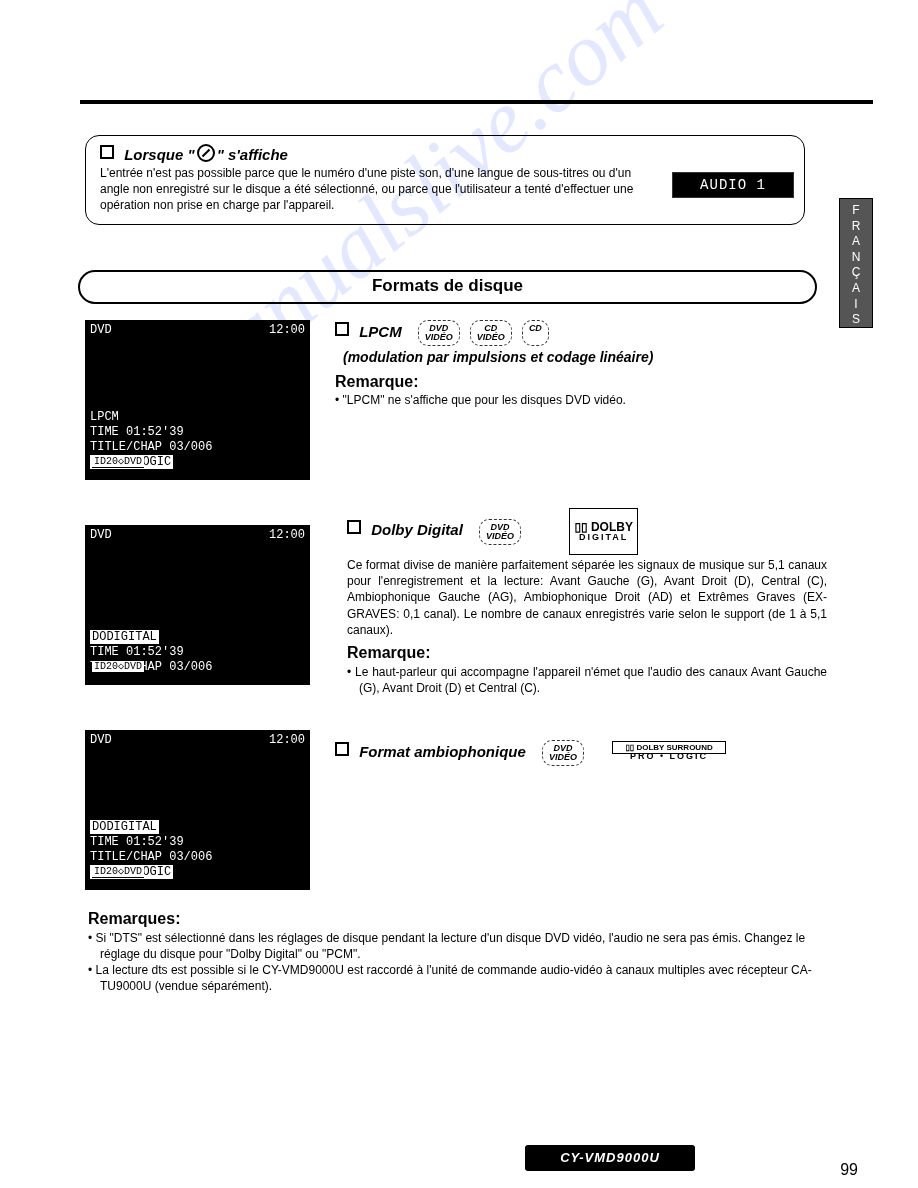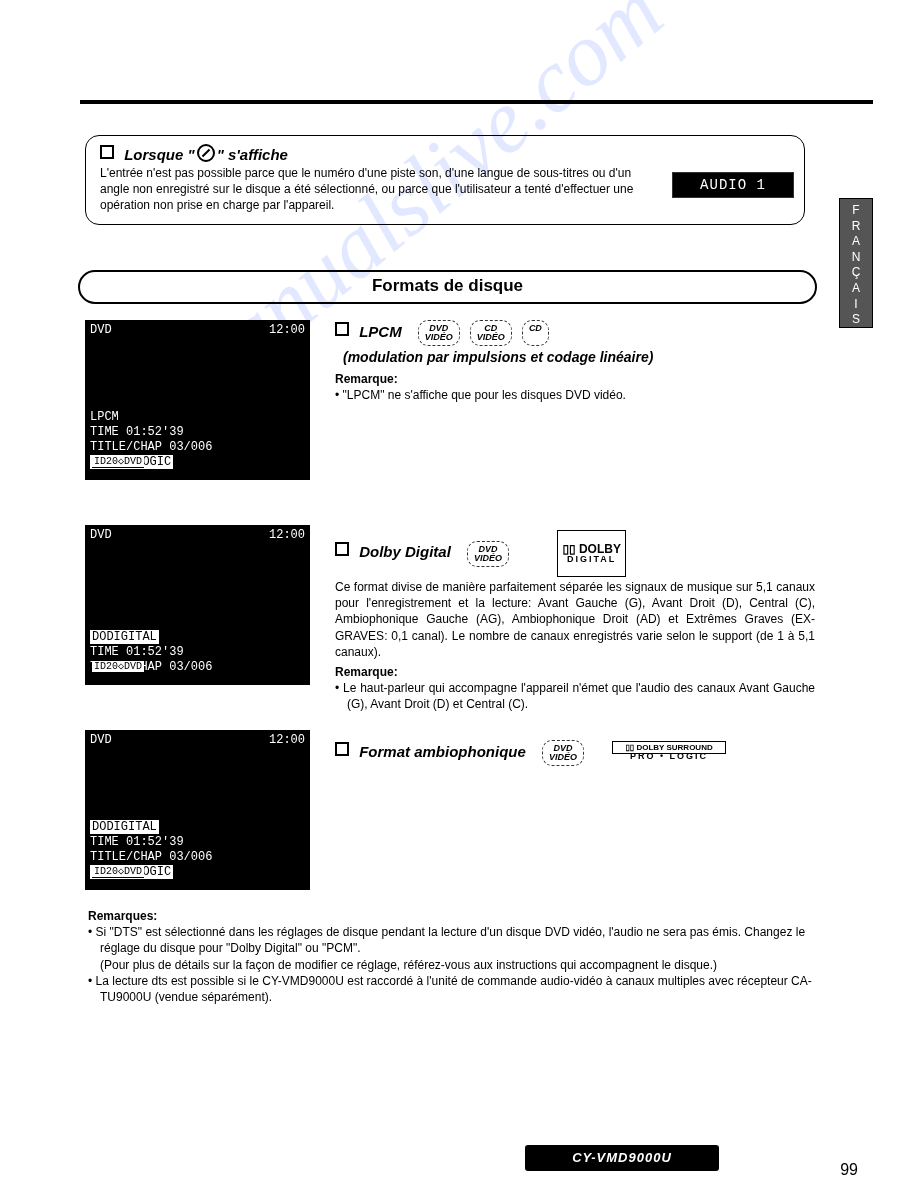--- a/index.html
+++ b/index.html
@@ -176,21 +176,21 @@
     vertical-align: 1px;
   }
   .sec-sub {
     font-weight: bold;
     font-style: italic;
     font-size: 14px;
     margin: 2px 0 4px 8px;
   }
   .remarque {
     font-weight: bold;
-    font-size: 12px;
+    font-size: 16px;
     margin-top: 4px;
   }
   .bullet {
     padding-left: 12px;
     text-indent: -12px;
   }
   .media-icons {
     display: inline-flex;
     gap: 10px;
     vertical-align: middle;
@@ -250,21 +250,21 @@
     left: 88px;
     top: 904px;
     width: 740px;
     font-size: 12px;
     line-height: 1.35;
   }
   .model-tag {
     position: absolute;
     left: 525px;
     top: 1145px;
-    width: 194px;
+    width: 170px;
     height: 26px;
     background: #000;
     color: #fff;
     text-align: center;
     font-size: 13px;
     font-weight: bold;
     line-height: 26px;
     font-style: italic;
     letter-spacing: 1px;
     border-radius: 3px;
@@ -356,21 +356,21 @@
       <span>12:00</span>
     </div>
     <div class="mid">
       <div><span class="inv">DODIGITAL</span></div>
       <div>TIME 01:52'39</div>
       <div>TITLE/CHAP 03/006</div>
       <div class="footer"><span class="inv">ID20◇DVD</span></div>
     </div>
   </div>
 
-  <div class="sec" style="top:530px;">
+  <div class="sec" style="top:508px;margin-left:12px;">
     <div class="sec-title">
       <span class="ck"></span>
       <span>Dolby Digital</span>
       <span class="media-icons">
         <span class="mi" style="white-space:pre;">DVD
 VIDÉO</span>
       </span>
       <span style="display:inline-block;width:40px;"></span>
       <span class="dolby-logo">
         <span class="dd">▯▯ DOLBY</span><br>
@@ -408,19 +408,18 @@
       <span class="surround-logo">
         <span class="top">▯▯ DOLBY SURROUND</span><br>
         <span class="bot">PRO • LOGIC</span>
       </span>
     </div>
   </div>
 
   <div class="remarques-block">
     <div class="remarque">Remarques:</div>
     <div class="bullet">• Si "DTS" est sélectionné dans les réglages de disque pendant la lecture d'un disque DVD vidéo, l'audio ne sera pas émis. Changez le réglage du disque pour "Dolby Digital" ou "PCM".</div>
-    <div style="padding-left:12px;">(Pour plus de détails sur la façon de modifier ce réglage, référez-vous aux instructions qui accompagnent le disque.)</div>
     <div class="bullet">• La lecture dts est possible si le CY-VMD9000U est raccordé à l'unité de commande audio-vidéo à canaux multiples avec récepteur CA-TU9000U (vendue séparément).</div>
   </div>
 
   <div class="model-tag">CY-VMD9000U</div>
   <div class="page-num">99</div>
 </div>
 
 </body></html>

